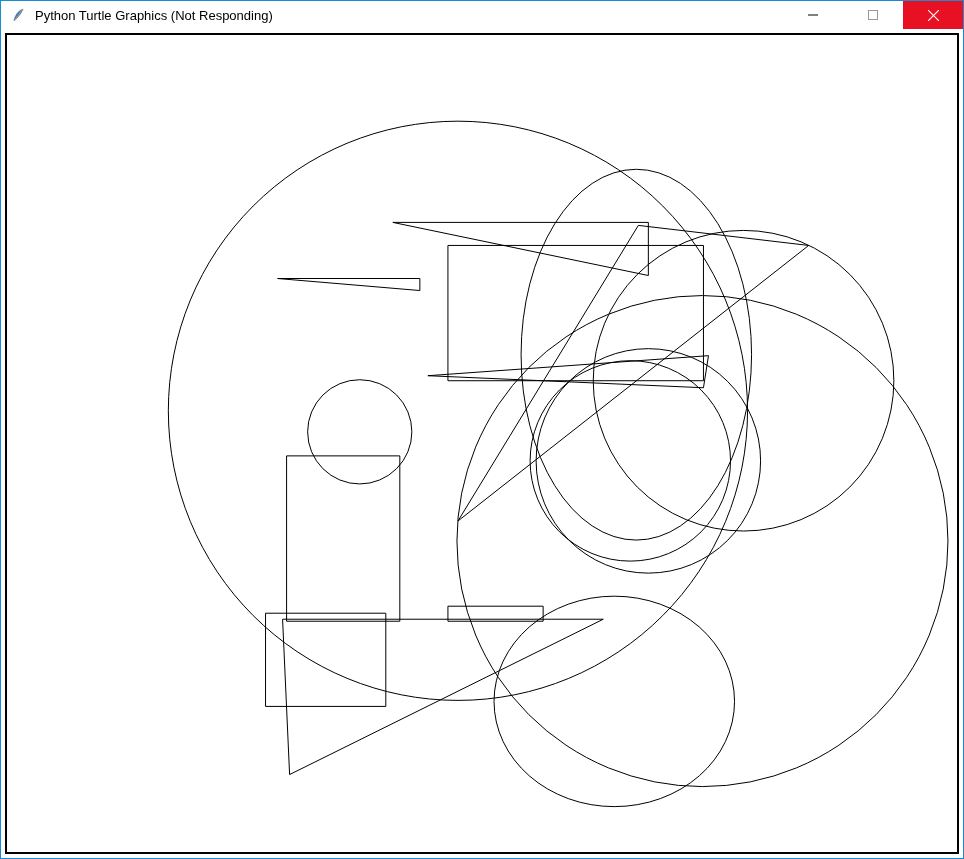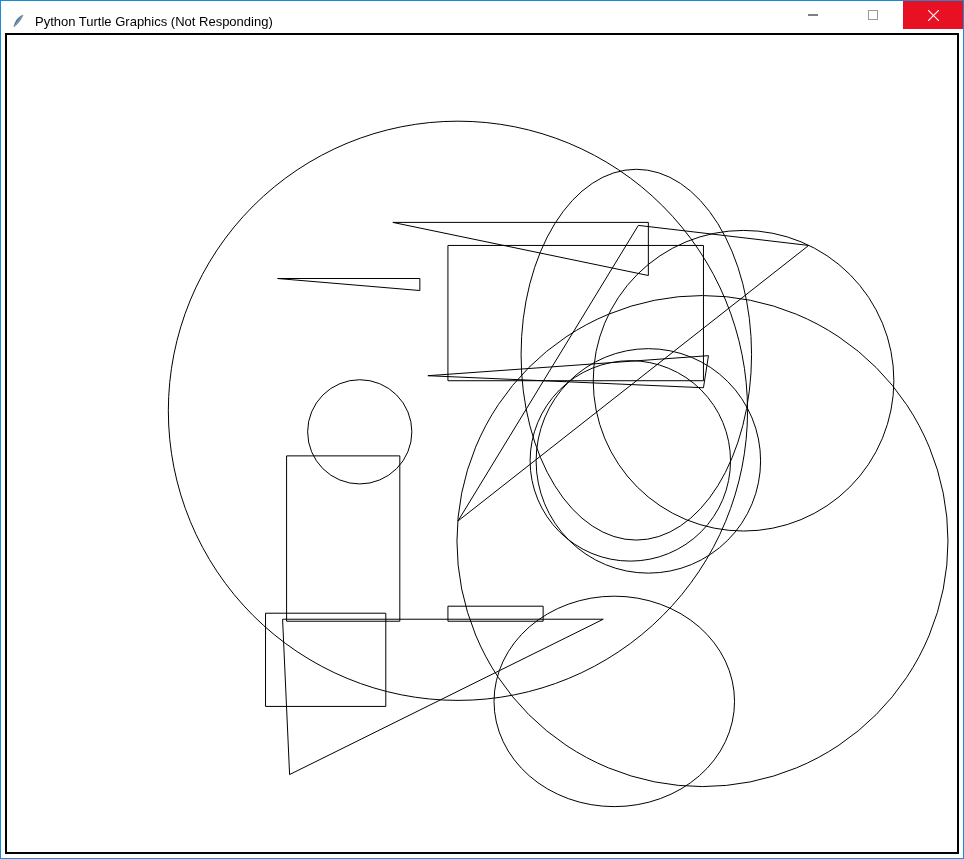--- a/index.html
+++ b/index.html
@@ -6,21 +6,21 @@
   html, body { width: 964px; height: 859px; font-family: "Segoe UI", Tahoma, sans-serif; background: #fff; overflow: hidden; }
   .window {
     width: 964px; height: 859px;
     border: 1px solid #1a8ad4;
     background: #fff;
     display: flex; flex-direction: column;
   }
   .titlebar {
     height: 32px;
     background: #fff;
-    display: flex; align-items: flex-end;
+    display: flex; align-items: center;
     position: relative;
   }
   .titlebar .app-icon {
     width: 16px; height: 16px;
     margin-left: 10px; margin-right: 8px;
     flex: 0 0 auto;
   }
   .titlebar .title {
     font-size: 13px;
     color: #000;

